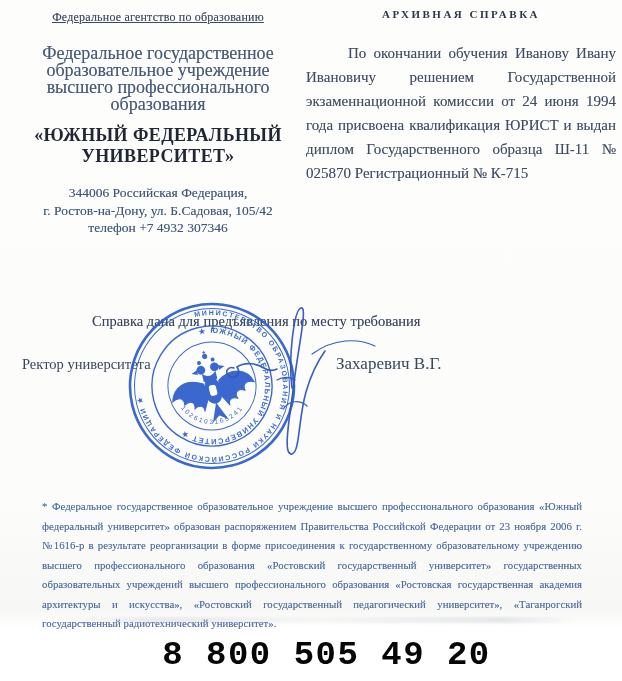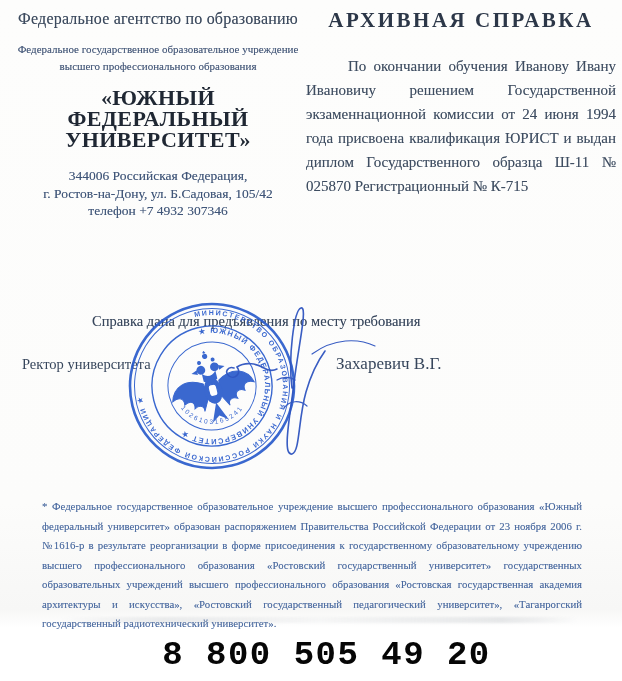--- a/index.html
+++ b/index.html
@@ -14,29 +14,29 @@
     background:linear-gradient(180deg,#fdfdfc 0%, #fcfcfb 80%, #f7f7f6 97%, #ffffff 100%);
   }
   .scan-edge {
     position:absolute; left:60px; top:617px; width:520px; height:6px;
     background:linear-gradient(90deg, rgba(180,185,190,0) 0%, rgba(180,185,190,.25) 20%, rgba(180,185,190,.08) 50%, rgba(180,185,190,.3) 85%, rgba(180,185,190,0) 100%);
     border-radius:3px; filter:blur(1px);
   }
 
   
   .letterhead { position:absolute; left:12px; top:10px; width:292px; text-align:center; }
-  .lh-agency { font-size:16px; color:#3c4a5e; letter-spacing:.2px; text-shadow:0 0 .4px rgba(60,74,94,.5); }
-  .lh-inst   { margin-top:13px; font-size:11px; line-height:17px; color:#46597a; text-shadow:0 0 .4px rgba(70,89,122,.5); }
-  .lh-name   { margin-top:12px; font-size:22px; line-height:21px; font-weight:bold; color:#1f2733; letter-spacing:.4px; }
+  .lh-agency { font-size:12px; color:#3c4a5e; letter-spacing:.2px; text-shadow:0 0 .4px rgba(60,74,94,.5);text-decoration:underline; }
+  .lh-inst   { margin-top:20px; font-size:18px; line-height:17px; color:#46597a; text-shadow:0 0 .4px rgba(70,89,122,.5); }
+  .lh-name   { margin-top:12px; font-size:18px; line-height:21px; font-weight:bold; color:#1f2733; letter-spacing:.4px; }
   .lh-addr   { margin-top:17px; font-size:13.5px; line-height:17.5px; color:#3f5578; text-shadow:0 0 .4px rgba(63,85,120,.45);text-align:center; }
   .lh-numline{ margin-top:17px; text-align:left; padding-left:4px; font-size:13px; color:#5a6880; letter-spacing:.5px; }
 
   
   .rightcol { position:absolute; left:306px; top:8px; width:310px; }
-  .cert-title { text-align:center; font-weight:bold; font-size:21px; letter-spacing:2.5px; color:#2c3748; }
+  .cert-title { text-align:center; font-weight:bold; font-size:11px; letter-spacing:2.5px; color:#2c3748; }
   .cert-body p {
     margin-top:21px; font-size:15px; line-height:24px; text-align:justify;
     text-indent:42px; color:#3e4d61; text-shadow:0 0 .4px rgba(62,77,97,.4);
   }
   .cert-body p + p { margin-top:0;text-decoration:underline; }
 
   .issued-line { position:absolute; left:92px; top:313px; font-size:14.5px; color:#37465c; text-shadow:0 0 .4px rgba(55,70,92,.4); }
   .signer-title{ position:absolute; left:22px;  top:356px; font-size:14.5px; color:#37465c; }
   .signer-name { position:absolute; left:336px; top:354px; font-size:17px; color:#37465c; }
 

